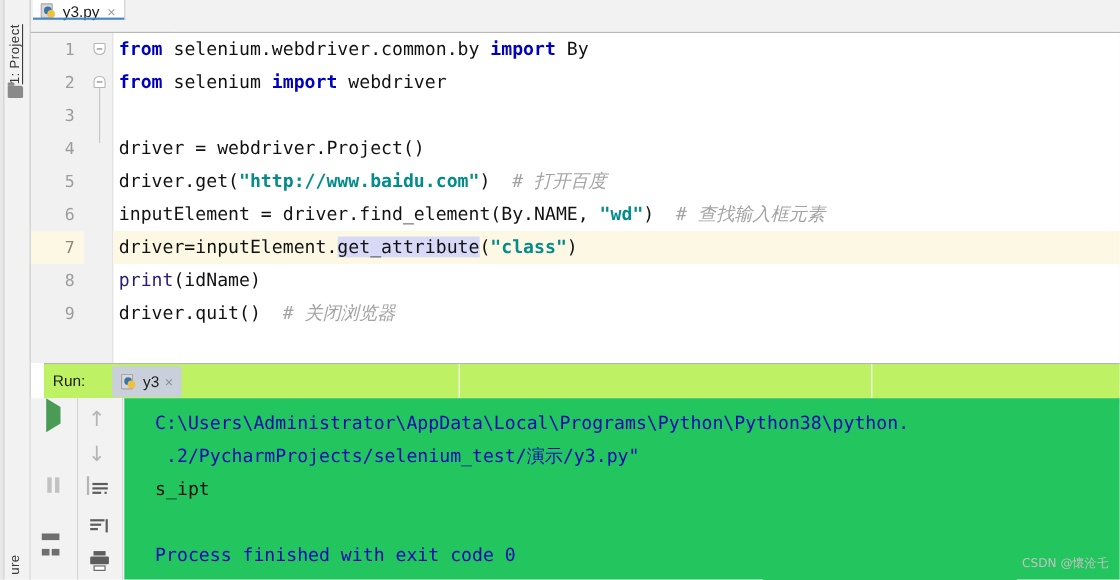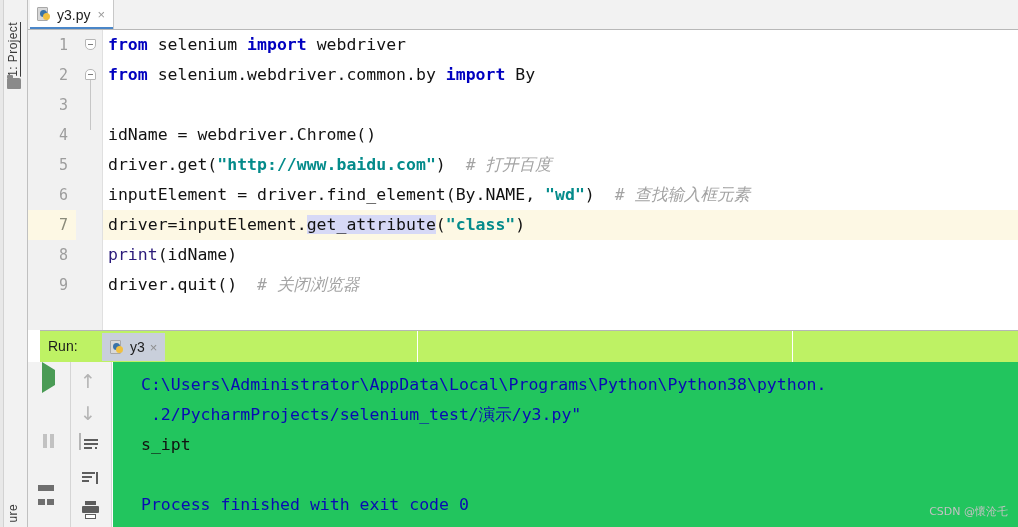--- a/index.html
+++ b/index.html
@@ -40,22 +40,22 @@
     content:"";position:absolute;left:0;top:-3px;width:6px;height:3px;
     background:#8a8a8a;border-radius:1px 1px 0 0;
   }
 
   
   .tabbar{
     position:absolute;left:28px;top:0;right:0;height:30px;
     background:#f2f2f2;border-bottom:1px solid #b8b8b8;box-sizing:border-box;
   }
   .tab{
-    position:absolute;left:2px;top:0;height:29px;
-    display:flex;align-items:center;gap:5px;padding:0 8px 0 7px;
+    position:absolute;left:2px;top:0;height:18px;
+    display:flex;align-items:flex-end;gap:5px;padding:0 8px 0 7px;
     background:#ffffff;border-right:1px solid #c8c8c8;
     box-sizing:border-box;
   }
   .tab .ul{
     position:absolute;left:0;right:0;bottom:0;height:2px;background:#4a86c8;
   }
   .pyicon{position:relative;width:15px;height:15px;flex:0 0 15px;}
   .pyicon .sheet{
     position:absolute;left:0;top:0;width:11px;height:14px;background:#d8d8d8;
     border:1px solid #a8a8a8;box-sizing:border-box;border-radius:1px;
@@ -271,30 +271,30 @@
         </div>
       <div class="foldcol">
         <span class="fold one"></span>
         <span class="fold two"></span>
         <span class="foldline"></span>
       <div style="position: absolute; left: 0px; right: 0px; top: 180px; height: 30px; background: rgb(253, 248, 228); z-index: -1;"></div>
         </div>
     </div>
     <div class="code-area">
         <div class="row">
+          <div class="codeline"><span class="kw">from</span><span class="plain"> selenium.webdriver.common.by </span><span class="kw">import</span><span class="plain"> By</span></div>
+        </div>
+        <div class="row">
           <div class="codeline"><span class="kw">from</span><span class="plain"> selenium </span><span class="kw">import</span><span class="plain"> webdriver</span></div>
         </div>
         <div class="row">
-          <div class="codeline"><span class="kw">from</span><span class="plain"> selenium.webdriver.common.by </span><span class="kw">import</span><span class="plain"> By</span></div>
-        </div>
-        <div class="row">
           <div class="codeline"></div>
         </div>
         <div class="row">
-          <div class="codeline"><span class="plain">idName = webdriver.Chrome()</span></div>
+          <div class="codeline"><span class="plain">driver = webdriver.Project()</span></div>
         </div>
         <div class="row">
           <div class="codeline"><span class="plain">driver.get(</span><span class="str">"http://www.baidu.com"</span><span class="plain">)  </span><span class="cmt"># 打开百度</span></div>
         </div>
         <div class="row">
           <div class="codeline"><span class="plain">inputElement = driver.find_element(By.NAME, </span><span class="str">"wd"</span><span class="plain">)  </span><span class="cmt"># 查找输入框元素</span></div>
         </div>
         <div class="row hl">
           <div class="codeline"><span class="plain">driver=inputElement.</span><span class="plain sel">get_attribute</span><span class="plain">(</span><span class="str">"class"</span><span class="plain">)</span></div>
         </div>

